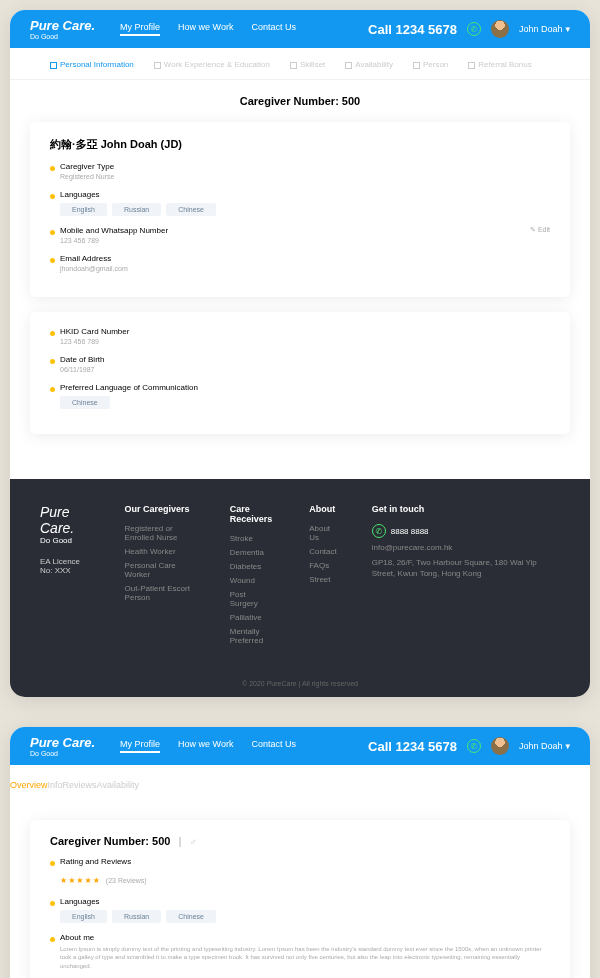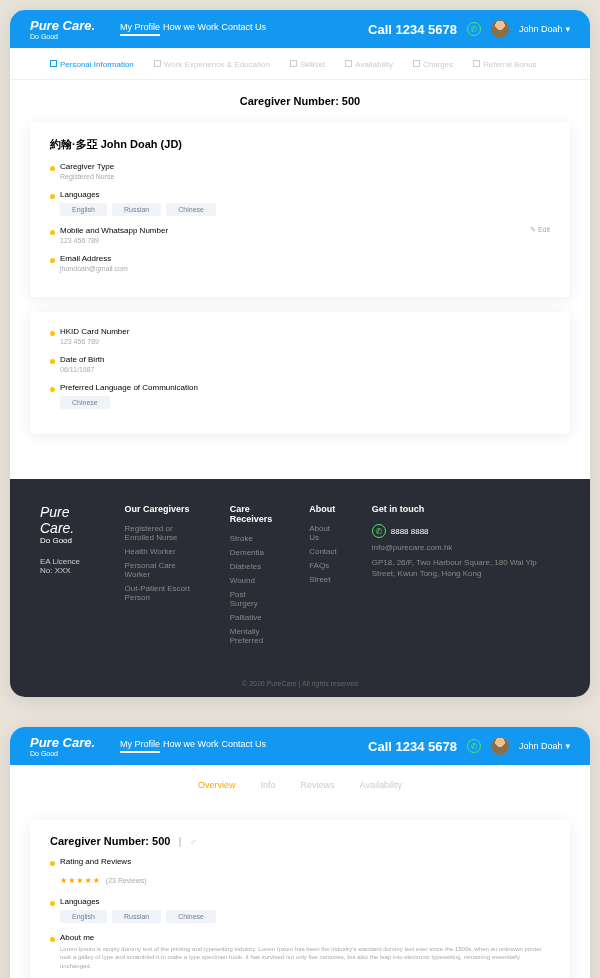--- a/index.html
+++ b/index.html
@@ -1,30 +1,30 @@
 <!DOCTYPE html>
 <html><head>
 <meta charset="utf-8">
 <style>
 *{margin:0;padding:0;box-sizing:border-box;font-family:Arial,sans-serif}
 body{background:#e8e3d9;padding:10px}
 .screen{background:#fff;border-radius:15px;overflow:hidden;margin-bottom:30px;box-shadow:0 4px 20px rgba(0,0,0,0.1)}
 .header{background:#1398f2;padding:8px 20px;display:flex;align-items:center;justify-content:space-between;color:#fff}
 .logo{font-size:13px;font-weight:bold;font-style:italic}
 .logo .sub{font-size:7px;font-weight:normal;font-style:normal}
-.nav{display:flex;gap:3px;font-size:9px}
+.nav{display:flex;gap:18px;font-size:9px}
 .nav-item{cursor:pointer}
 .nav-item.active{border-bottom:2px solid #fff;padding-bottom:2px}
 .header-right{display:flex;align-items:center;gap:10px;font-size:11px}
 .call{font-weight:bold;font-size:13px}
 .wa-icon{width:14px;height:14px;border:1.5px solid #49e670;border-radius:50%;display:flex;align-items:center;justify-content:center;font-size:8px;color:#49e670}
 .avatar{width:18px;height:18px;border-radius:50%;background:#ccc;background-image:radial-gradient(circle at 50% 30%,#f0c090 30%,#8b6f47 30%)}
 .username{font-size:9px;display:flex;align-items:center;gap:3px}
 .tabs{display:flex;gap:20px;padding:12px 40px 10px;font-size:8px;justify-content:flex-start;border-bottom:1px solid #f0f0f0}
-.tab{color:#ccc;display:flex;align-items:flex-start;gap:3px;cursor:pointer}
+.tab{color:#ccc;display:flex;align-items:flex-end;gap:3px;cursor:pointer}
 .tab.active{color:#1398f2}
 .tab-icon{width:7px;height:7px;border:1px solid currentColor;display:inline-block}
 .content{padding:15px 20px 30px}
 .page-title{text-align:center;font-size:11px;font-weight:bold;margin-bottom:15px}
 .card{background:#fff;box-shadow:0 2px 15px rgba(0,0,0,0.08);border-radius:5px;padding:15px 20px;margin-bottom:15px}
 .card-title{font-size:11px;font-weight:bold;margin-bottom:10px}
 .field{margin-bottom:10px;position:relative}
 .field-label{font-size:8px;font-weight:normal;display:flex;align-items:flex-end;gap:5px}
 .bullet{width:5px;height:5px;background:#ffc107;border-radius:50%}
 .field-value{font-size:7px;color:#aaa;margin-left:10px;margin-top:2px}
@@ -36,21 +36,21 @@
 .footer-logo{font-size:14px;font-style:italic}
 .footer-logo .sub{font-size:8px;font-style:normal}
 .footer-license{font-size:8px;margin-top:12px;color:#ccc}
 .footer-col h4{font-size:9px;margin-bottom:10px}
 .footer-col div{font-size:8px;color:#888;margin-bottom:5px;cursor:pointer}
 .footer-contact{font-size:8px}
 .footer-phone{display:flex;align-items:center;gap:5px;margin-bottom:8px}
 .footer-email{color:#888;margin-bottom:8px}
 .footer-addr{color:#888;line-height:1.4}
 .copyright{text-align:center;font-size:7px;color:#666;padding-top:10px}
-.tabs2{display:flex;gap:25px;padding:15px 0;font-size:9px;justify-content:center}
+.tabs2{display:flex;padding:15px 0;font-size:9px;justify-content:flex-start}
 .tab2{color:#ccc;cursor:pointer}
 .tab2.active{color:#ffa500}
 .caregiver-header{font-size:11px;font-weight:bold;display:flex;align-items:center;gap:8px;margin-bottom:10px}
 .gender-icon{color:#ccc;font-size:10px}
 .stars{color:#ffa500;font-size:8px;letter-spacing:1px}
 .reviews-count{font-size:7px;color:#aaa;margin-left:5px}
 .about-text{font-size:6px;color:#aaa;margin-left:10px;margin-top:3px;line-height:1.4}
 </style>
 </head>
 <body>
@@ -91,21 +91,21 @@
 <div class="tab">
         <span class="tab-icon"></span>
         <span>Skillset</span>
       </div>
 <div class="tab">
         <span class="tab-icon"></span>
         <span>Availability</span>
       </div>
 <div class="tab">
         <span class="tab-icon"></span>
-        <span>Charges</span>
+        <span>Person</span>
       </div>
 <div class="tab">
         <span class="tab-icon"></span>
         <span>Referral Bonus</span>
       </div>
 </div>
 
 <div class="content">
 <div class="page-title">Caregiver Number: 500</div>
 

